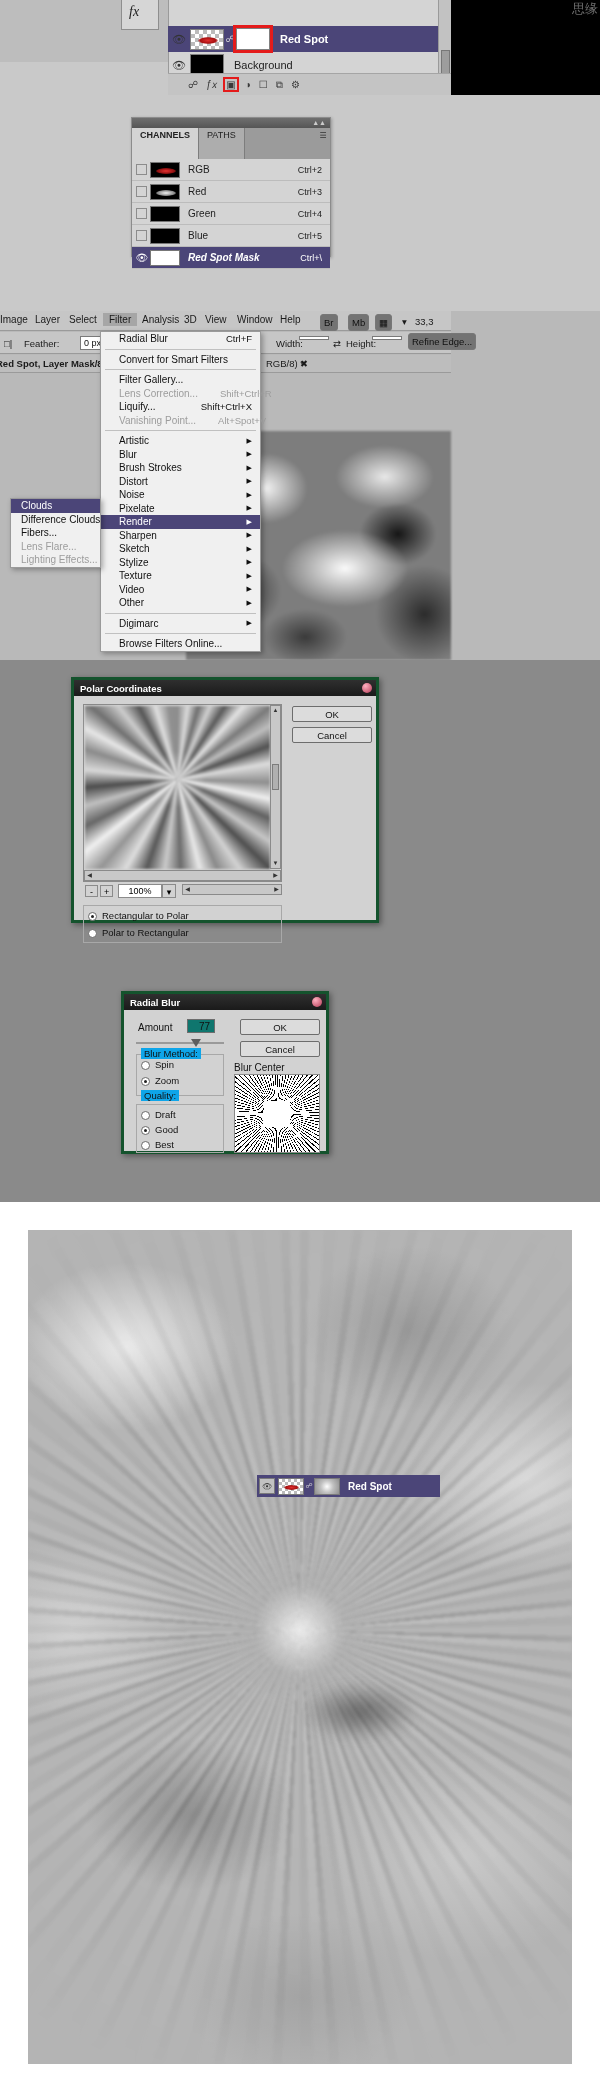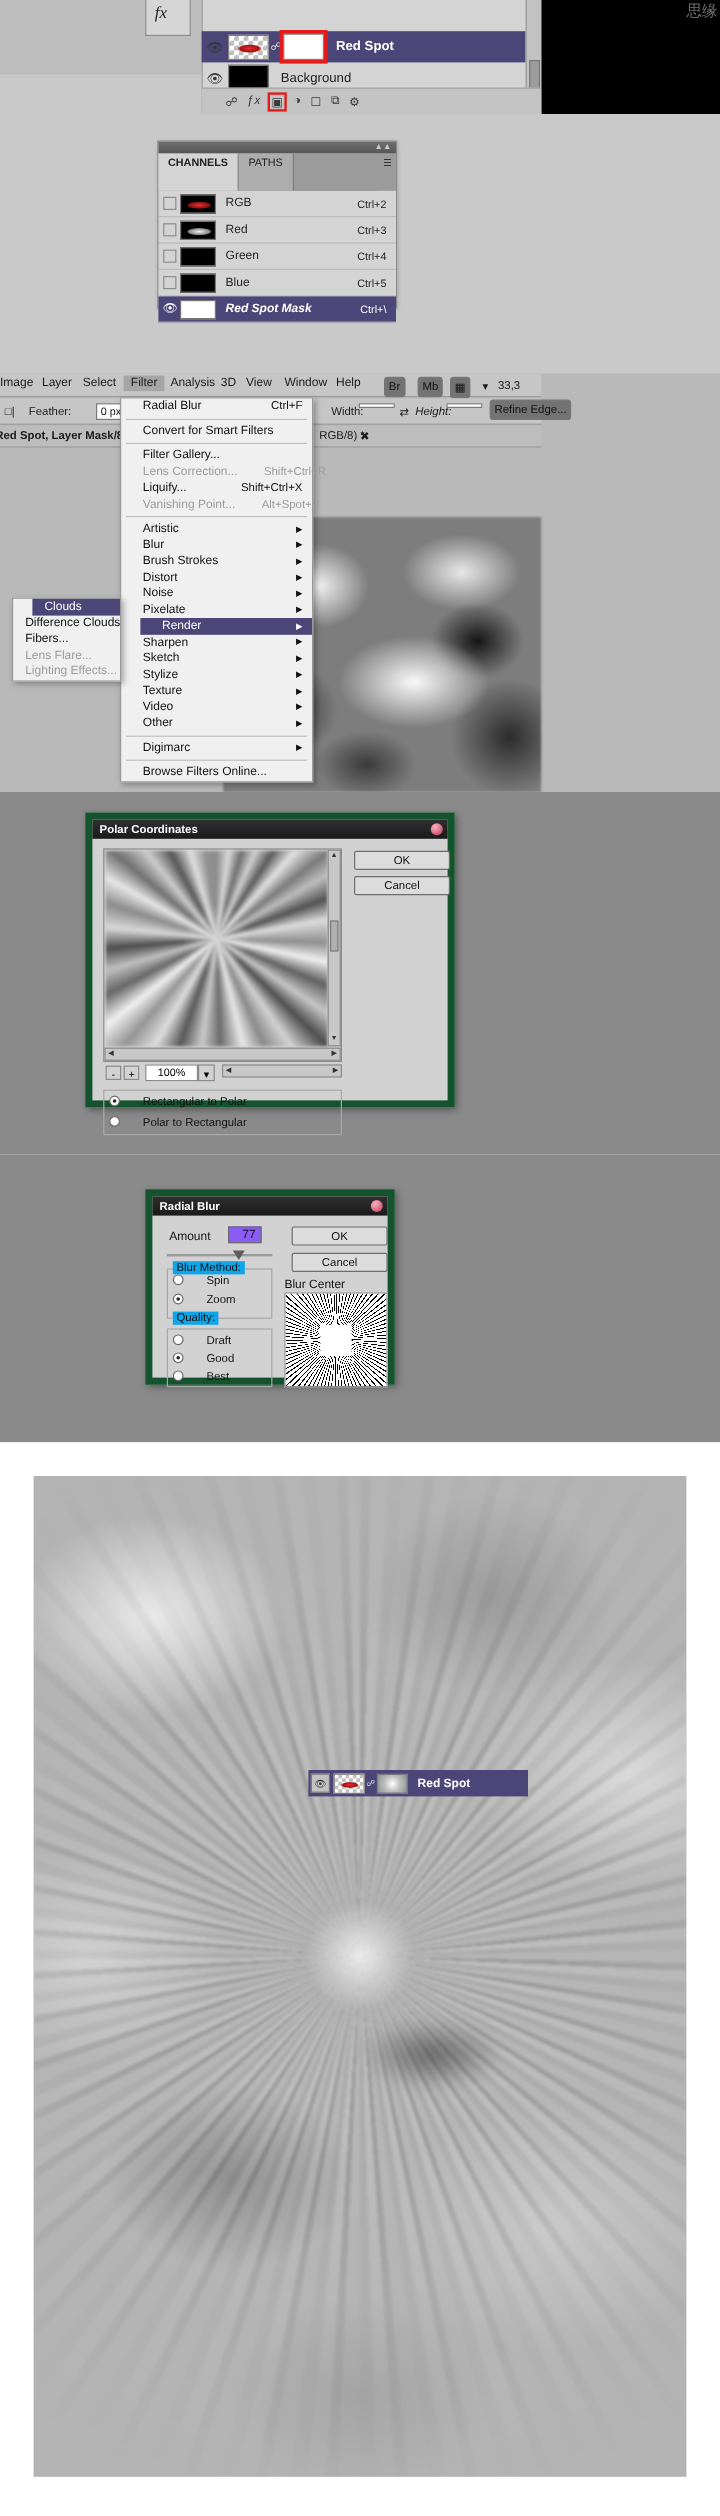--- a/index.html
+++ b/index.html
@@ -96,28 +96,28 @@
   #sec-filter .titlebar2 { position:absolute; left:0; top:44px; width:451px; height:18px; background:#bdbdbd; border-bottom:1px solid #9a9a9a; }
   .opt-label { position:absolute; font-size:9.5px; color:#1a1a1a; }
   .opt-input { position:absolute; background:#fff; border:1px solid #7a7a7a; font-size:9px; color:#111; padding:1px 3px; }
   .opt-chk { position:absolute; width:11px; height:11px; background:#fff; border:1px solid #7a7a7a; }
   .opt-btn { position:absolute; background:#737373; border:1px solid #777; border-radius:3px; font-size:9.5px; color:#111; padding:2px 3px;}
   .zoombox { position:absolute; background:#d2d2d2; border:1px solid #8b8b8b; font-size:9px; padding:1px 3px;}
 
   .drop { position:absolute; background:#f0f0f0; border:1px solid #9a9a9a; box-shadow:2px 2px 5px rgba(0,0,0,.3); }
   .mi { height:13.5px; display:flex; align-items:center; font-size:10px; color:#101010; padding-left:18px; padding-right:8px; white-space:nowrap;}
   .mi.dis { color:#9c9c9c; }
-  .mi.hl { background:#4b4578; color:#fff;margin-left:16px; }
+  .mi.hl { background:#4b4578; color:#fff; }
   .mi .sc { margin-left:auto; padding-left:22px; font-size:9.5px;}
   .mi .ar { margin-left:auto; padding-left:18px; font-size:7px;}
   .msep { height:1px; background:#c0c0c0; margin:3px 4px; }
 
   
   #sec-polar { top:660px; height:302px; background:#8a8a8a; }
-  .dlg { position:absolute; background:#d2d2d2; border:6px solid #14532d; box-shadow:2px 2px 6px rgba(0,0,0,.4); }
+  .dlg { position:absolute; background:#d2d2d2; border:3px solid #14532d; box-shadow:2px 2px 6px rgba(0,0,0,.4); }
   .dlg-tb { height:16px; background:linear-gradient(#2f2f2f,#1a1a1a); color:#fff; font-size:9.5px; font-weight:bold; display:flex; align-items:center; padding-left:6px;}
   .dlg-tb .orb { margin-left:auto; margin-right:4px; width:10px; height:10px; border-radius:50%;
      background:radial-gradient(circle at 35% 30%,#ffb0c0,#b33a55); }
   .pv-frame { position:absolute; background:#d2d2d2; border:1px solid #8a8a8a; }
   .pv-img { position:absolute; background:
        conic-gradient(from 0deg at 50% 45%,
          #8d8d8d 0deg,#d9d9d9 8deg,#6f6f6f 16deg,#cfcfcf 24deg,#5a5a5a 33deg,#e2e2e2 42deg,
          #7a7a7a 52deg,#bdbdbd 60deg,#525252 70deg,#dcdcdc 80deg,#8f8f8f 92deg,#efefef 102deg,
          #616161 113deg,#c6c6c6 124deg,#4f4f4f 134deg,#d2d2d2 145deg,#8a8a8a 156deg,#e8e8e8 166deg,
          #6b6b6b 178deg,#c9c9c9 188deg,#585858 199deg,#dddddd 210deg,#959595 221deg,#f0f0f0 232deg,
@@ -126,29 +126,29 @@
      filter:blur(1.2px);
   }
   .pv-img::after { content:""; position:absolute; left:0;top:0;right:0;bottom:0;
      background:radial-gradient(circle at 50% 45%, rgba(255,255,255,.55) 0%, rgba(255,255,255,0) 22%); }
   .sbv { position:absolute; width:11px; background:#c8c8c8; border:1px solid #8a8a8a; }
   .sbv .thumbv { position:absolute; left:1px; width:7px; height:26px; background:#b0b0b0; border:1px solid #7c7c7c;}
   .sbv .arw { position:absolute; left:0; width:9px; height:9px; font-size:6px; text-align:center; line-height:9px; color:#333;}
   .sbh { position:absolute; height:11px; background:#c8c8c8; border:1px solid #8a8a8a; }
   .sbh .arw { position:absolute; top:0; width:9px; height:9px; font-size:6px; text-align:center; line-height:9px; color:#333;}
   .dbtn { position:absolute; background:#dcdcdc; border:1px solid #6d6d6d; border-radius:2px; font-size:9.5px; text-align:center; color:#111;}
-  .radiorow { position:absolute; font-size:9.5px; color:#111; display:flex; align-items:flex-start; gap:19px;}
+  .radiorow { position:absolute; font-size:9.5px; color:#111; display:flex; align-items:flex-end; gap:5px;}
   .rad { width:9px; height:9px; border-radius:50%; border:1px solid #6a6a6a; background:#fff; position:relative; display:inline-block;}
   .rad.on::after { content:""; position:absolute; left:2px; top:2px; width:3px; height:3px; border-radius:50%; background:#222;}
   .grpbox { position:absolute; border:1px solid #a8a8a8; }
   .grplbl { position:absolute; background:#0ea5e9; font-size:9.5px; color:#111; padding:0 3px;}
 
   
   #sec-rb { top:962px; height:240px; background:#8a8a8a; }
-  .rb-amt { position:absolute; background:#8b5cf6; border:1px solid #6d6d6d; font-size:10px; text-align:right; padding:1px 4px; color:#111;}
+  .rb-amt { position:absolute; background:#0f766e; border:1px solid #6d6d6d; font-size:10px; text-align:right; padding:1px 4px; color:#111;}
   .rb-slider { position:absolute; height:2px; background:#9a9a9a; }
   .rb-knob { position:absolute; width:0;height:0; border-left:5px solid transparent; border-right:5px solid transparent; border-top:8px solid #5d5d5d;}
   .rb-center { position:absolute; background:#fff; border:1px solid #8a8a8a; overflow:hidden;}
   .rb-center .rays { position:absolute; left:0;top:0;right:0;bottom:0;
      background:repeating-conic-gradient(from 0deg at 50% 50%, #000 0deg 1.1deg, #fff 1.1deg 4.2deg);}
   .rb-center .hole { position:absolute; left:50%; top:50%; width:26px;height:26px; margin:-13px 0 0 -13px; background:#fff; }
 
   
   #sec-res { top:1202px; height:895px; background:#ffffff; }
   #sec-res .canvasarea { position:absolute; left:28px; top:28px; width:544px; height:834px;
@@ -305,21 +305,21 @@
   <div class="opt-label" style="left:415px; top:5px;">33,3</div>
 
   <div class="optbar"></div>
   <div class="opt-label" style="left:4px; top:27px;">□|</div>
   <div class="opt-label" style="left:24px; top:27px;">Feather:</div>
   <div class="opt-input" style="left:60px; top:25px; width:34px;margin-left:20px;">0 px</div>
   <div class="opt-chk" style="left:101px; top:26px;"></div>
   <div class="opt-label" style="left:276px; top:27px;">Width:</div>
   <div class="opt-input" style="left:299px; top:25px; width:30px;"></div>
   <div class="opt-label" style="left:333px; top:27px;">⇄</div>
-  <div class="opt-label" style="left:346px; top:27px;font-style:italic;">Height:</div>
+  <div class="opt-label" style="left:346px; top:27px;">Height:</div>
   <div class="opt-input" style="left:372px; top:25px; width:30px;"></div>
   <div class="opt-btn" style="left:408px; top:22px;">Refine Edge...</div>
 
   <div class="titlebar2"></div>
   <div class="opt-label" style="left:-4px; top:47px; font-weight:bold;">Red Spot, Layer Mask/8)</div>
   <div class="opt-label" style="left:266px; top:47px;">RGB/8) *</div>
   <div class="opt-label" style="left:300px; top:47px;">✖</div>
 
   <div class="drop" id="filter-drop" style="left:100px; top:20px; width:161px;">
     <div class="mi">

